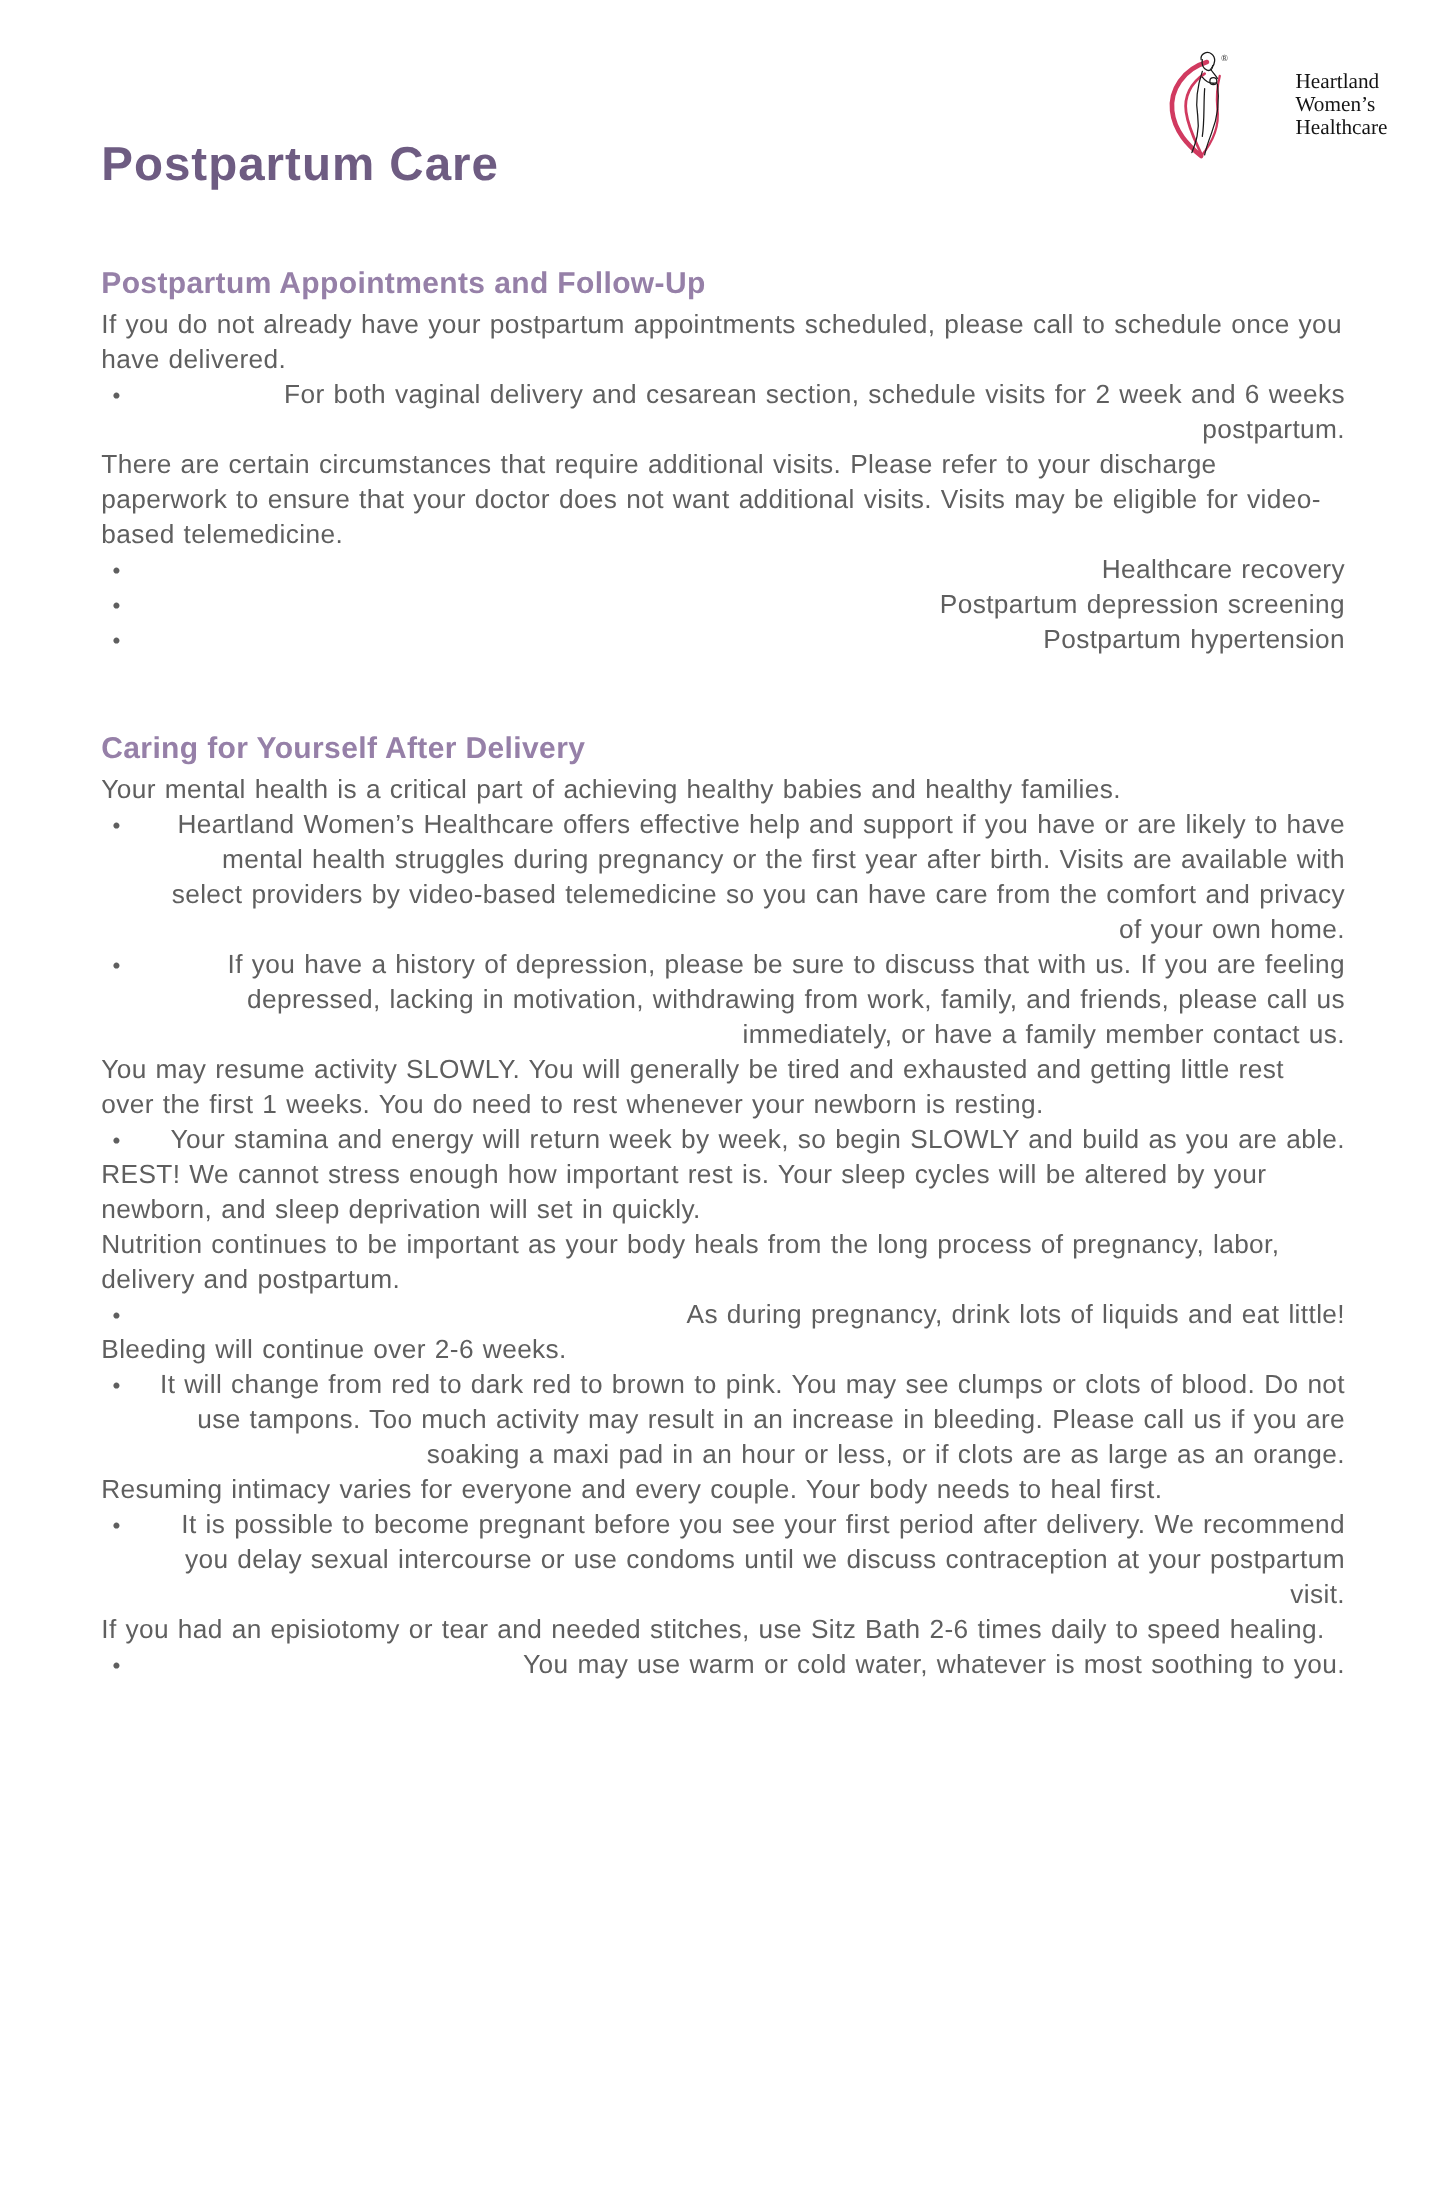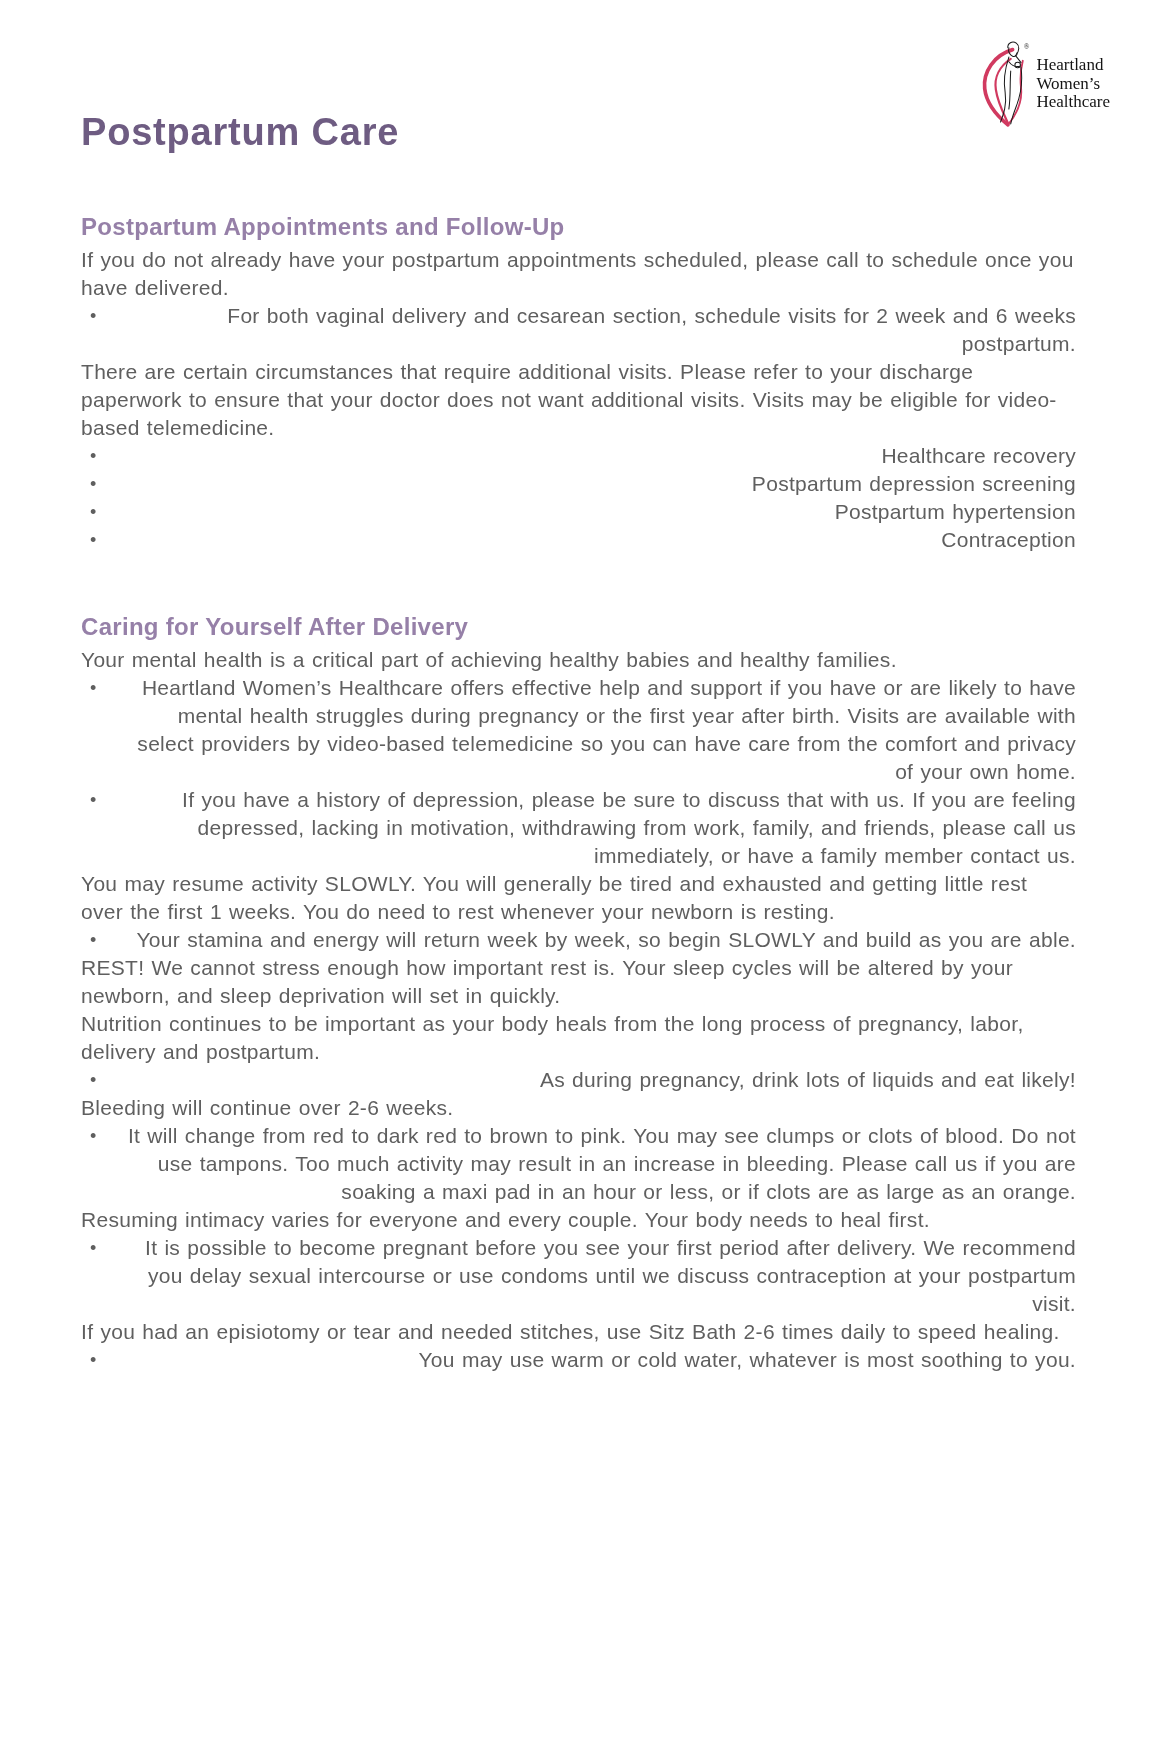--- a/index.html
+++ b/index.html
@@ -67,20 +67,21 @@
     display:flex;
     align-items:center;
     gap:3px;
   }
   .logo-text{
     font-family:"Liberation Serif", serif;
     font-size:17px;
     line-height:18.5px;
     color:#141414;
     white-space:nowrap;
+    margin-left:47px;
   }
 </style>
 </head>
 <body>
 
 <div class="page">
 
   <div class="logo">
     <svg width="52" height="92" viewBox="0 0 56 94" xmlns="http://www.w3.org/2000/svg" aria-hidden="true">
 
@@ -114,36 +115,35 @@
         <h2 class="section-heading">Postpartum Appointments and Follow-Up</h2>
         <p class="body-text">If you do not already have your postpartum appointments scheduled, please call to schedule once you have delivered.</p>
         <ul class="bullet-list">
           <li class="bullet-item">For both vaginal delivery and cesarean section, schedule visits for 2 week and 6 weeks postpartum.</li>
         </ul>
         <p class="body-text">There are certain circumstances that require additional visits. Please refer to your discharge paperwork to ensure that your doctor does not want additional visits. Visits may be eligible for video-based telemedicine.</p>
         <ul class="bullet-list">
           <li class="bullet-item">Healthcare recovery</li>
           <li class="bullet-item">Postpartum depression screening</li>
           <li class="bullet-item">Postpartum hypertension</li>
-          <li class="bullet-item">Contraception</li>
         </ul>
         <h2 class="section-heading">Caring for Yourself After Delivery</h2>
         <p class="body-text">Your mental health is a critical part of achieving healthy babies and healthy families.</p>
         <ul class="bullet-list">
           <li class="bullet-item">Heartland Women’s Healthcare offers effective help and support if you have or are likely to have mental health struggles during pregnancy or the first year after birth. Visits are available with select providers by video-based telemedicine so you can have care from the comfort and privacy of your own home.</li>
           <li class="bullet-item">If you have a history of depression, please be sure to discuss that with us. If you are feeling depressed, lacking in motivation, withdrawing from work, family, and friends, please call us immediately, or have a family member contact us.</li>
         </ul>
         <p class="body-text">You may resume activity SLOWLY. You will generally be tired and exhausted and getting little rest over the first 1 weeks. You do need to rest whenever your newborn is resting.</p>
         <ul class="bullet-list">
           <li class="bullet-item">Your stamina and energy will return week by week, so begin SLOWLY and build as you are able.</li>
         </ul>
         <p class="body-text">REST! We cannot stress enough how important rest is. Your sleep cycles will be altered by your newborn, and sleep deprivation will set in quickly.</p>
         <p class="body-text">Nutrition continues to be important as your body heals from the long process of pregnancy, labor, delivery and postpartum.</p>
         <ul class="bullet-list">
-          <li class="bullet-item">As during pregnancy, drink lots of liquids and eat likely!</li>
+          <li class="bullet-item">As during pregnancy, drink lots of liquids and eat little!</li>
         </ul>
         <p class="body-text">Bleeding will continue over 2-6 weeks.</p>
         <ul class="bullet-list">
           <li class="bullet-item">It will change from red to dark red to brown to pink. You may see clumps or clots of blood. Do not use tampons. Too much activity may result in an increase in bleeding. Please call us if you are soaking a maxi pad in an hour or less, or if clots are as large as an orange.</li>
         </ul>
         <p class="body-text">Resuming intimacy varies for everyone and every couple. Your body needs to heal first.</p>
         <ul class="bullet-list">
           <li class="bullet-item">It is possible to become pregnant before you see your first period after delivery. We recommend you delay sexual intercourse or use condoms until we discuss contraception at your postpartum visit.</li>
         </ul>
         <p class="body-text">If you had an episiotomy or tear and needed stitches, use Sitz Bath 2-6 times daily to speed healing.</p>

